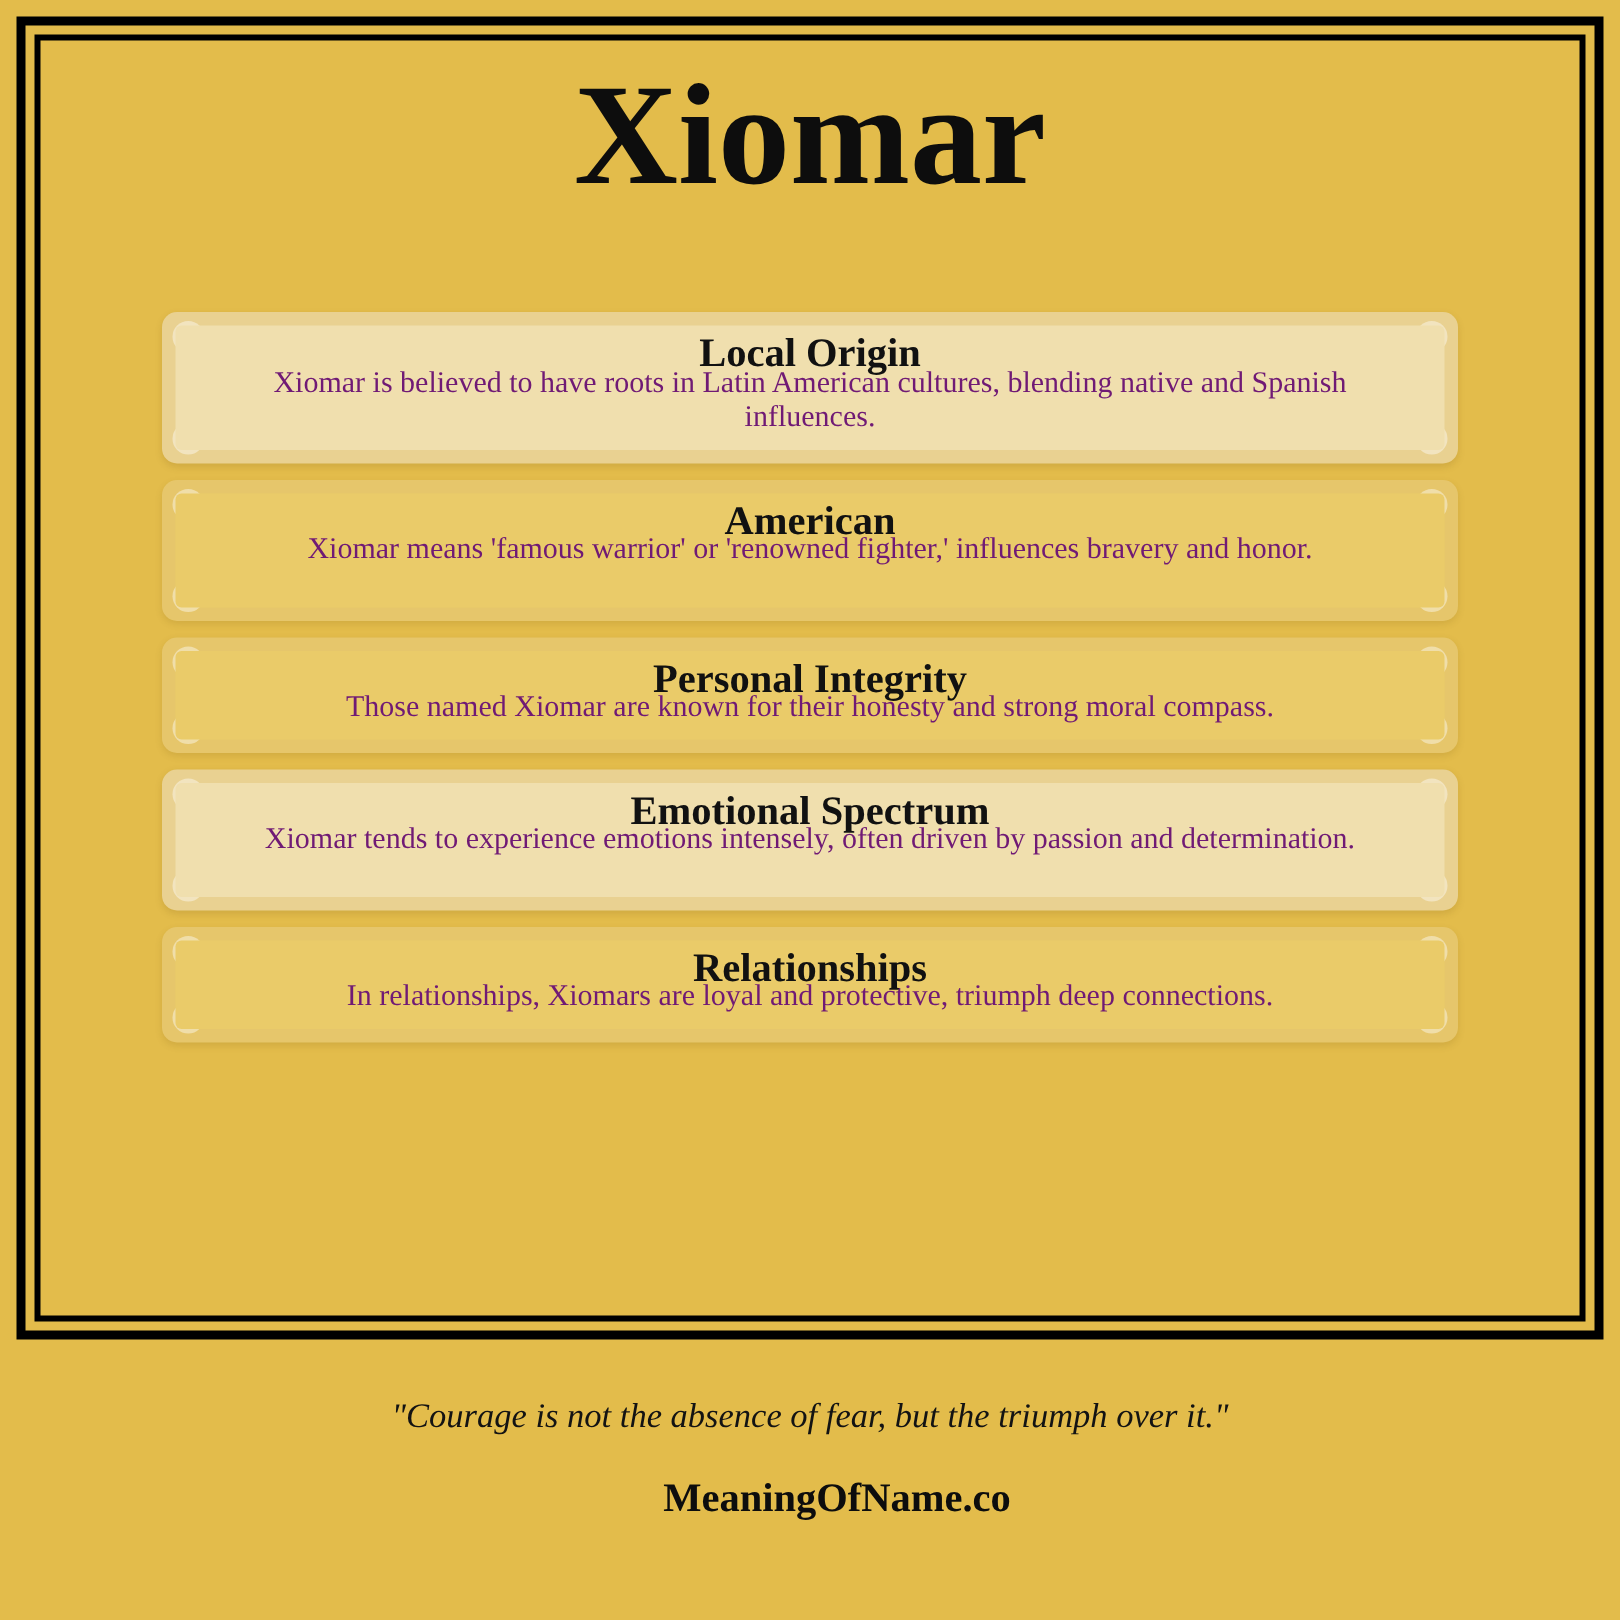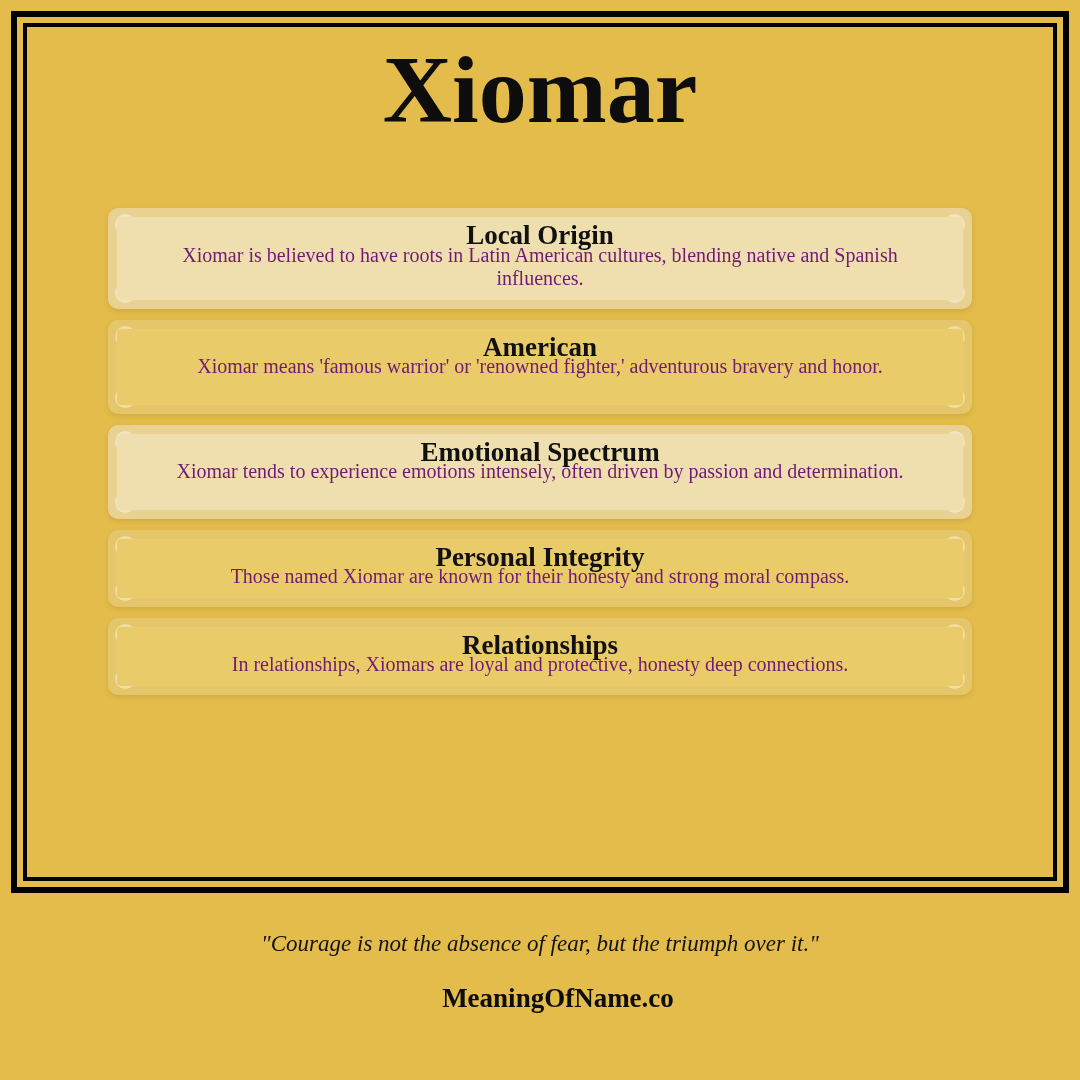--- a/index.html
+++ b/index.html
@@ -179,55 +179,55 @@
       </div>
     </div>
 
     <div class="card dark h-tall">
       <span class="rivet tl"></span>
       <span class="rivet tr"></span>
       <span class="rivet bl"></span>
       <span class="rivet br"></span>
       <div class="card-inner">
         <div class="card-heading">American</div>
-        <div class="card-body">Xiomar means 'famous warrior' or 'renowned fighter,' adventurous bravery and honor.</div>
+        <div class="card-body">Xiomar means 'famous warrior' or 'renowned fighter,' influences bravery and honor.</div>
+      </div>
+    </div>
+
+    <div class="card dark h-short">
+      <span class="rivet tl"></span>
+      <span class="rivet tr"></span>
+      <span class="rivet bl"></span>
+      <span class="rivet br"></span>
+      <div class="card-inner">
+        <div class="card-heading">Personal Integrity</div>
+        <div class="card-body">Those named Xiomar are known for their honesty and strong moral compass.</div>
       </div>
     </div>
 
     <div class="card light h-tall">
       <span class="rivet tl"></span>
       <span class="rivet tr"></span>
       <span class="rivet bl"></span>
       <span class="rivet br"></span>
       <div class="card-inner">
         <div class="card-heading">Emotional Spectrum</div>
         <div class="card-body">Xiomar tends to experience emotions intensely, often driven by passion and determination.</div>
       </div>
     </div>
 
+
     <div class="card dark h-short">
       <span class="rivet tl"></span>
       <span class="rivet tr"></span>
       <span class="rivet bl"></span>
       <span class="rivet br"></span>
       <div class="card-inner">
-        <div class="card-heading">Personal Integrity</div>
-        <div class="card-body">Those named Xiomar are known for their honesty and strong moral compass.</div>
-      </div>
-    </div>
-
-
-    <div class="card dark h-short">
-      <span class="rivet tl"></span>
-      <span class="rivet tr"></span>
-      <span class="rivet bl"></span>
-      <span class="rivet br"></span>
-      <div class="card-inner">
         <div class="card-heading">Relationships</div>
-        <div class="card-body">In relationships, Xiomars are loyal and protective, honesty deep connections.</div>
+        <div class="card-body">In relationships, Xiomars are loyal and protective, triumph deep connections.</div>
       </div>
     </div>
 
   </div>
 
   <div class="footer">
     <div class="quote">"Courage is not the absence of fear, but the triumph over it."</div>
     <div class="brand">MeaningOfName.co</div>
   </div>
 

